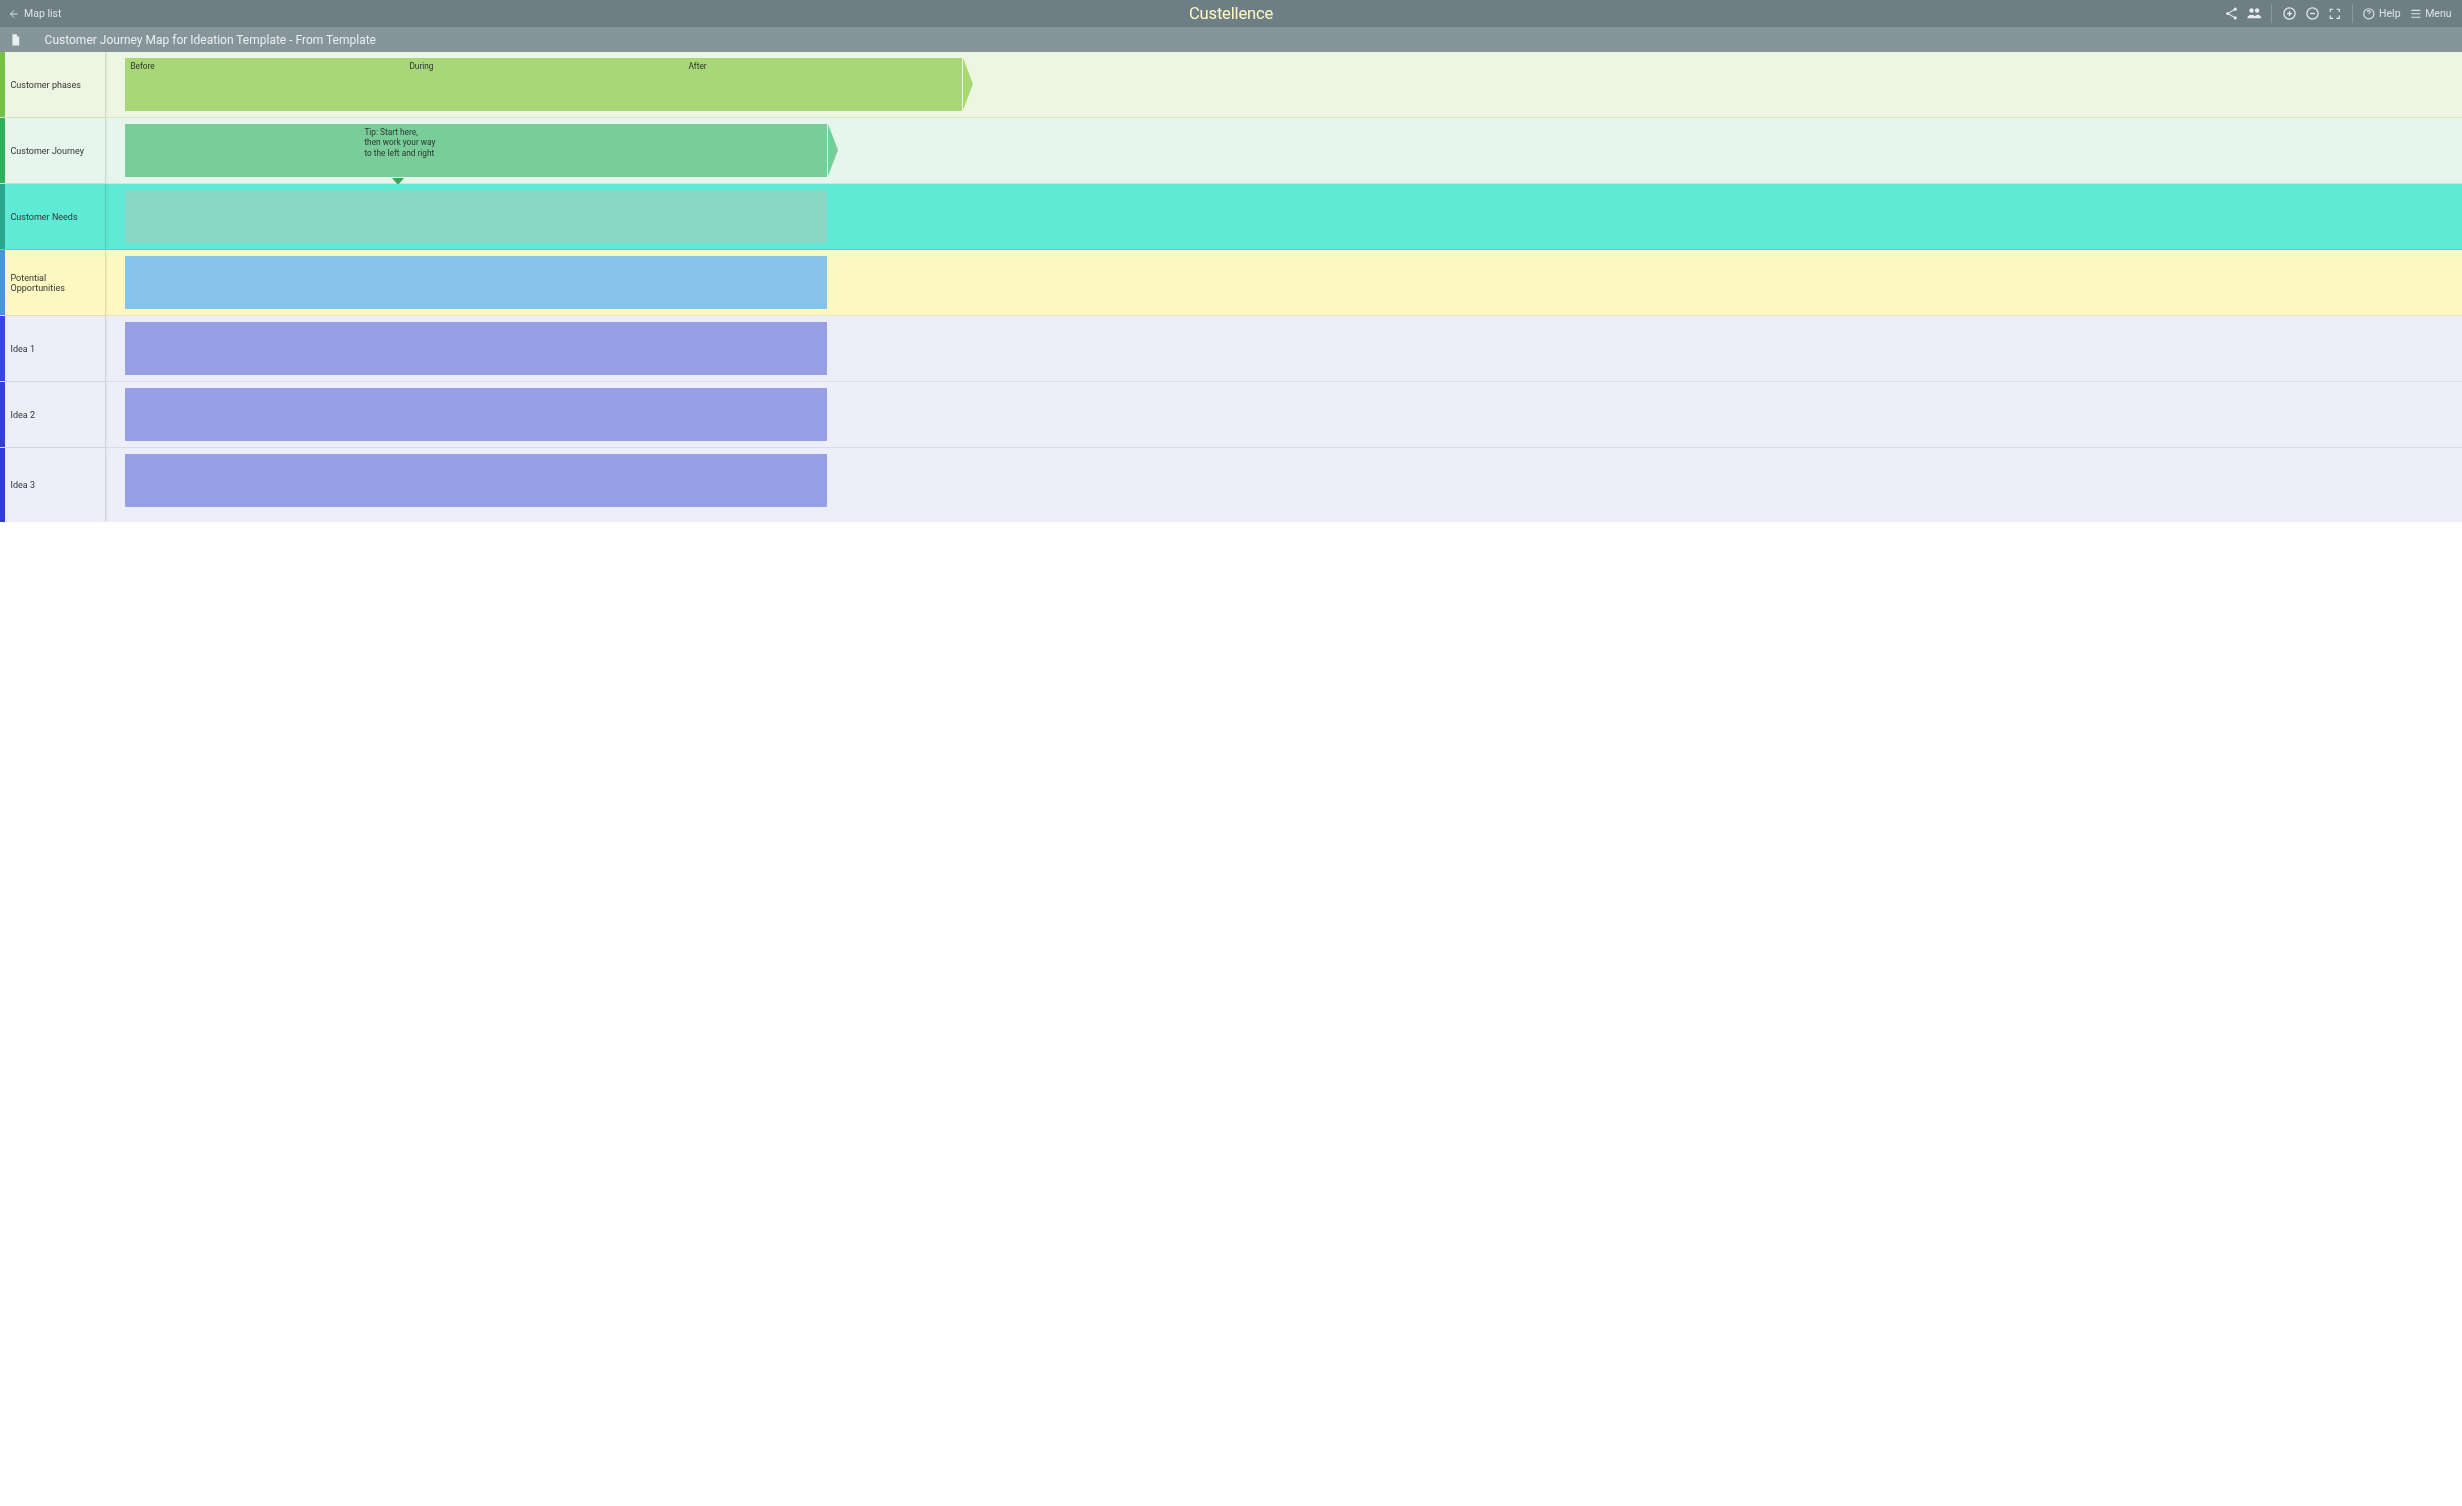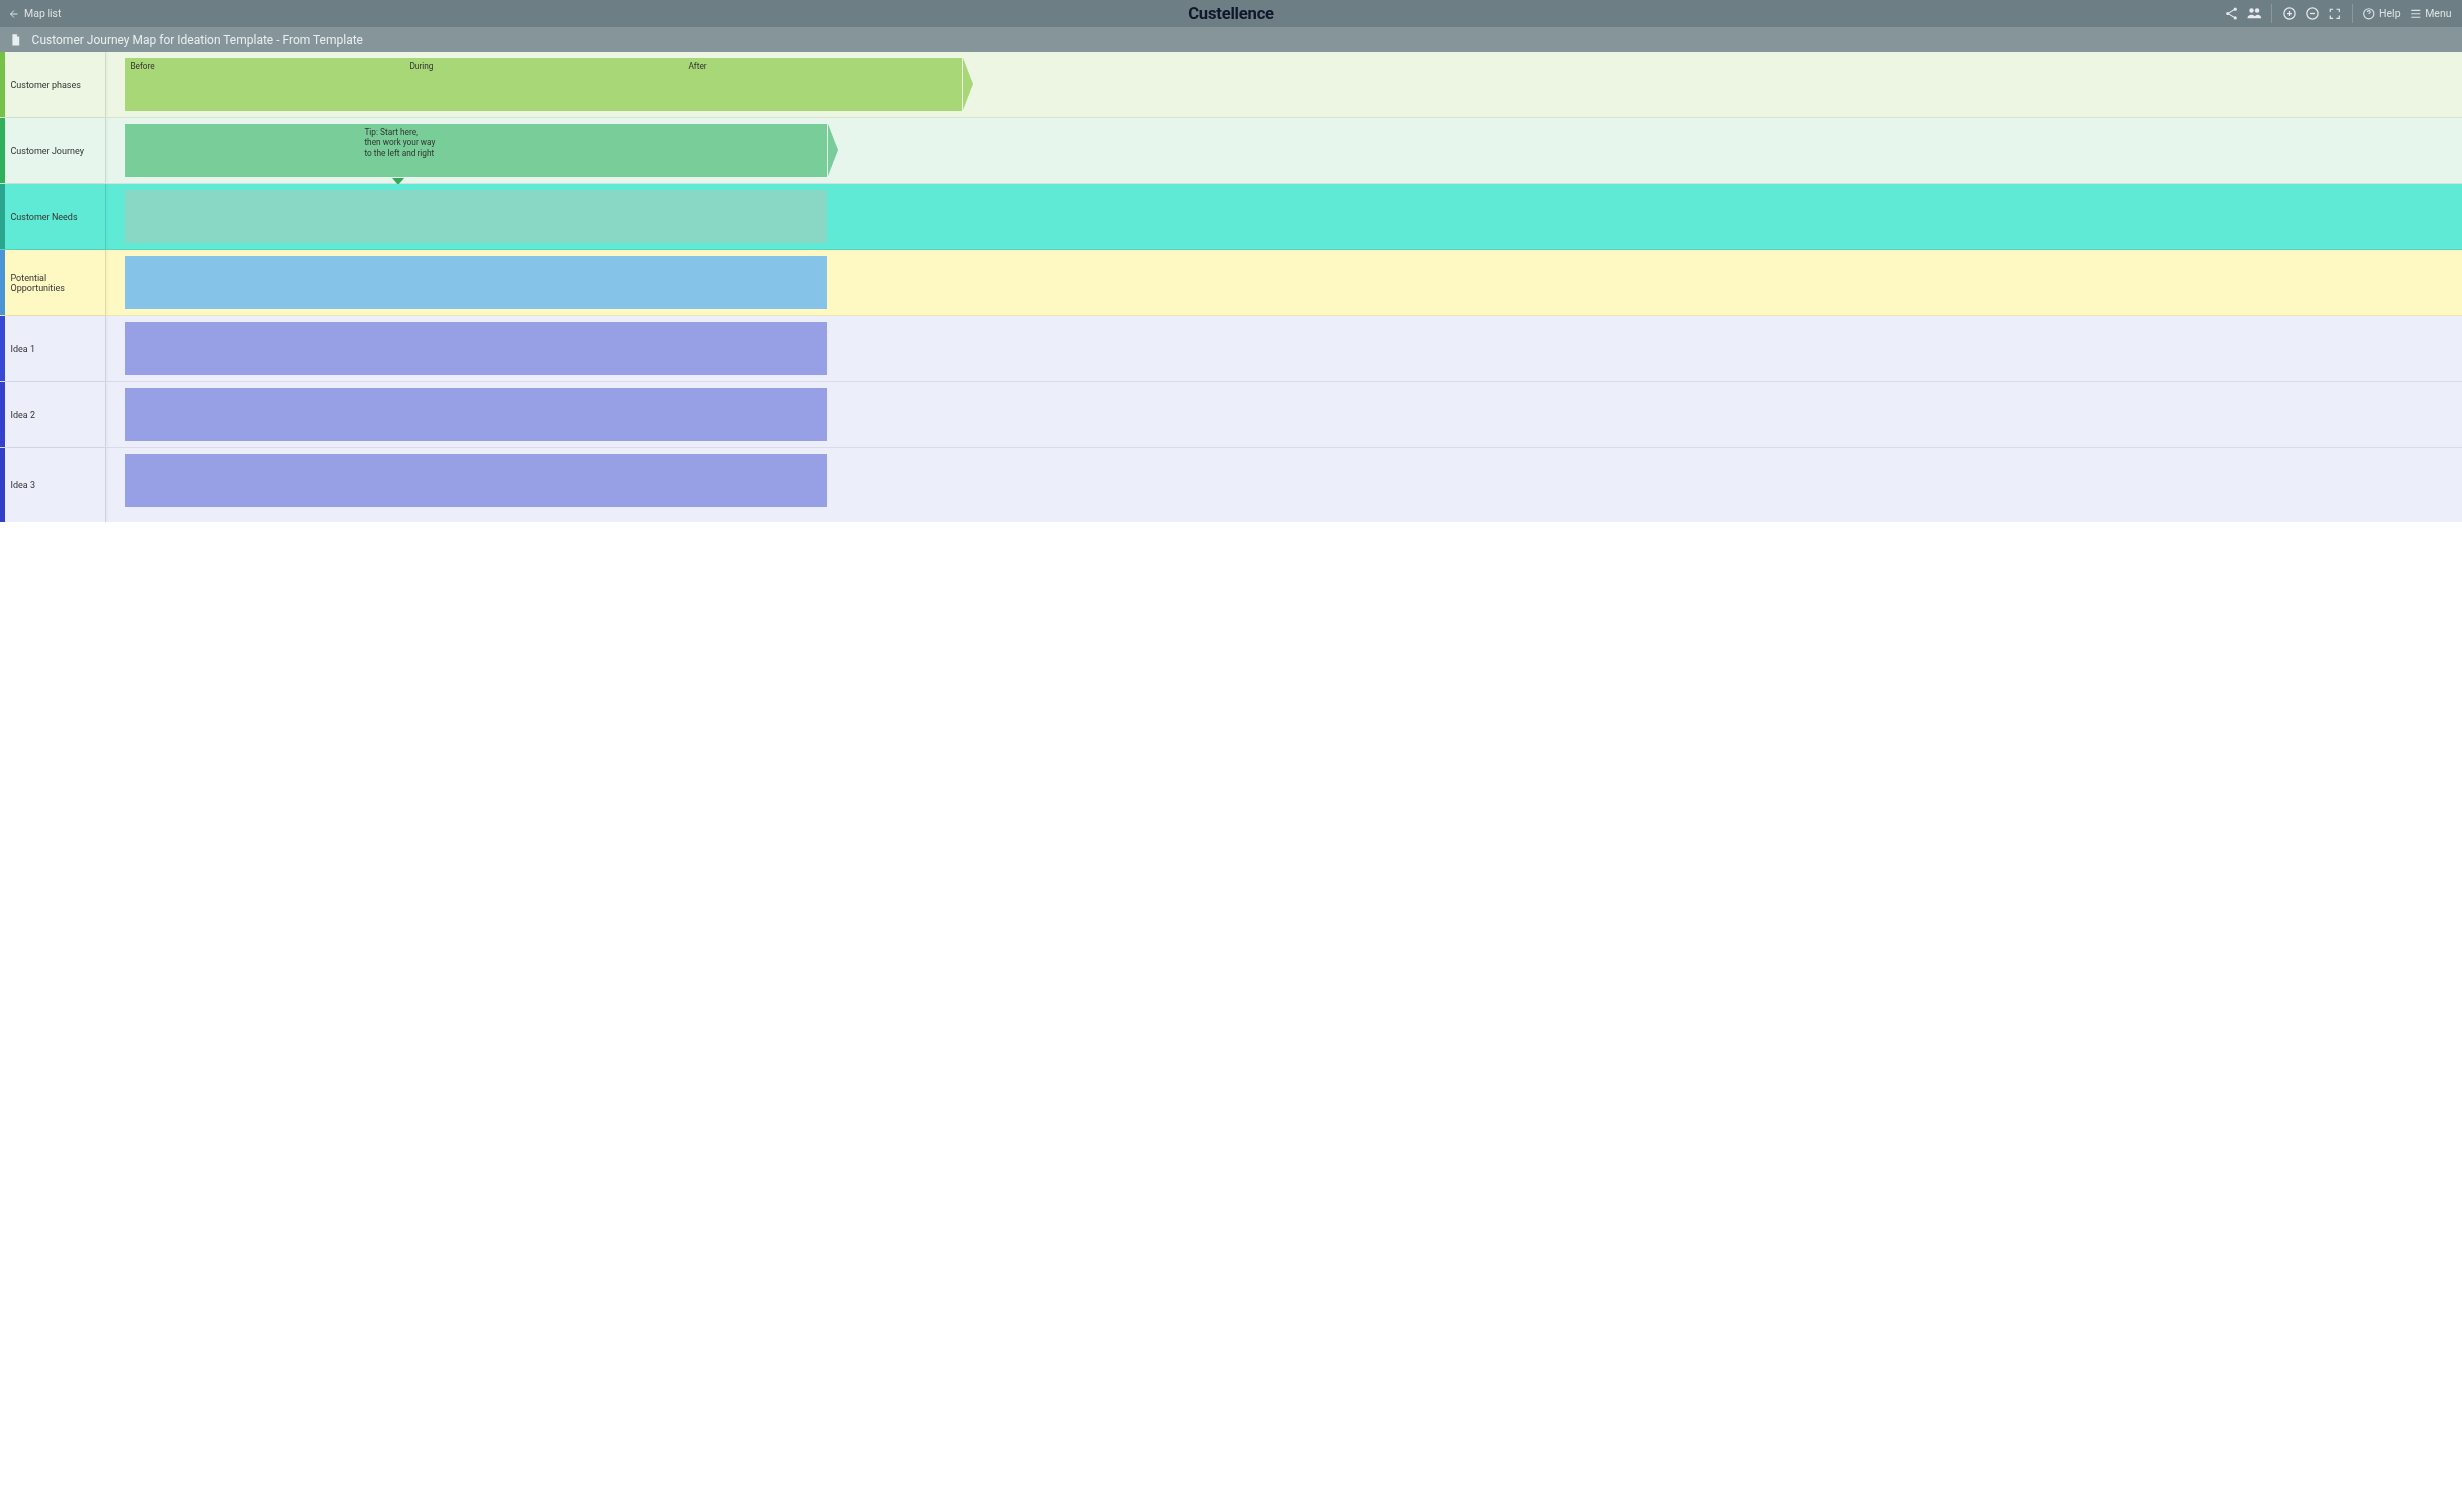--- a/index.html
+++ b/index.html
@@ -33,23 +33,23 @@
       transform: translateX(-50%);
     }
     .toolbar-link {
       display: flex;
       align-items: center;
       gap: 4.5px;
       cursor: pointer;
       font-size: 10.5px;
     }
     .logo {
-      font-weight: 700;
+      font-weight: 400;
       font-size: 16.6px;
-      color: #0f172a;
+      color: #fef9c3;
       letter-spacing: -0.2px;
     }
     .toolbar-right {
       gap: 2px;
     }
     .tb-icon-btn {
       width: 21px;
       height: 21px;
       display: flex;
       align-items: center;
@@ -77,20 +77,21 @@
       height: 25px;
       background: #859599;
       display: flex;
       align-items: center;
       padding: 0 9px;
       color: #e9eff0;
       gap: 9px;
     }
     .subheader .title {
       font-size: 12px;
+      margin-left: 13px;
     }
 
     
     .lanes {
       width: 100%;
     }
     .lane {
       display: flex;
       border-bottom: 0.8px solid rgba(0,0,0,0.08);
       position: relative;

